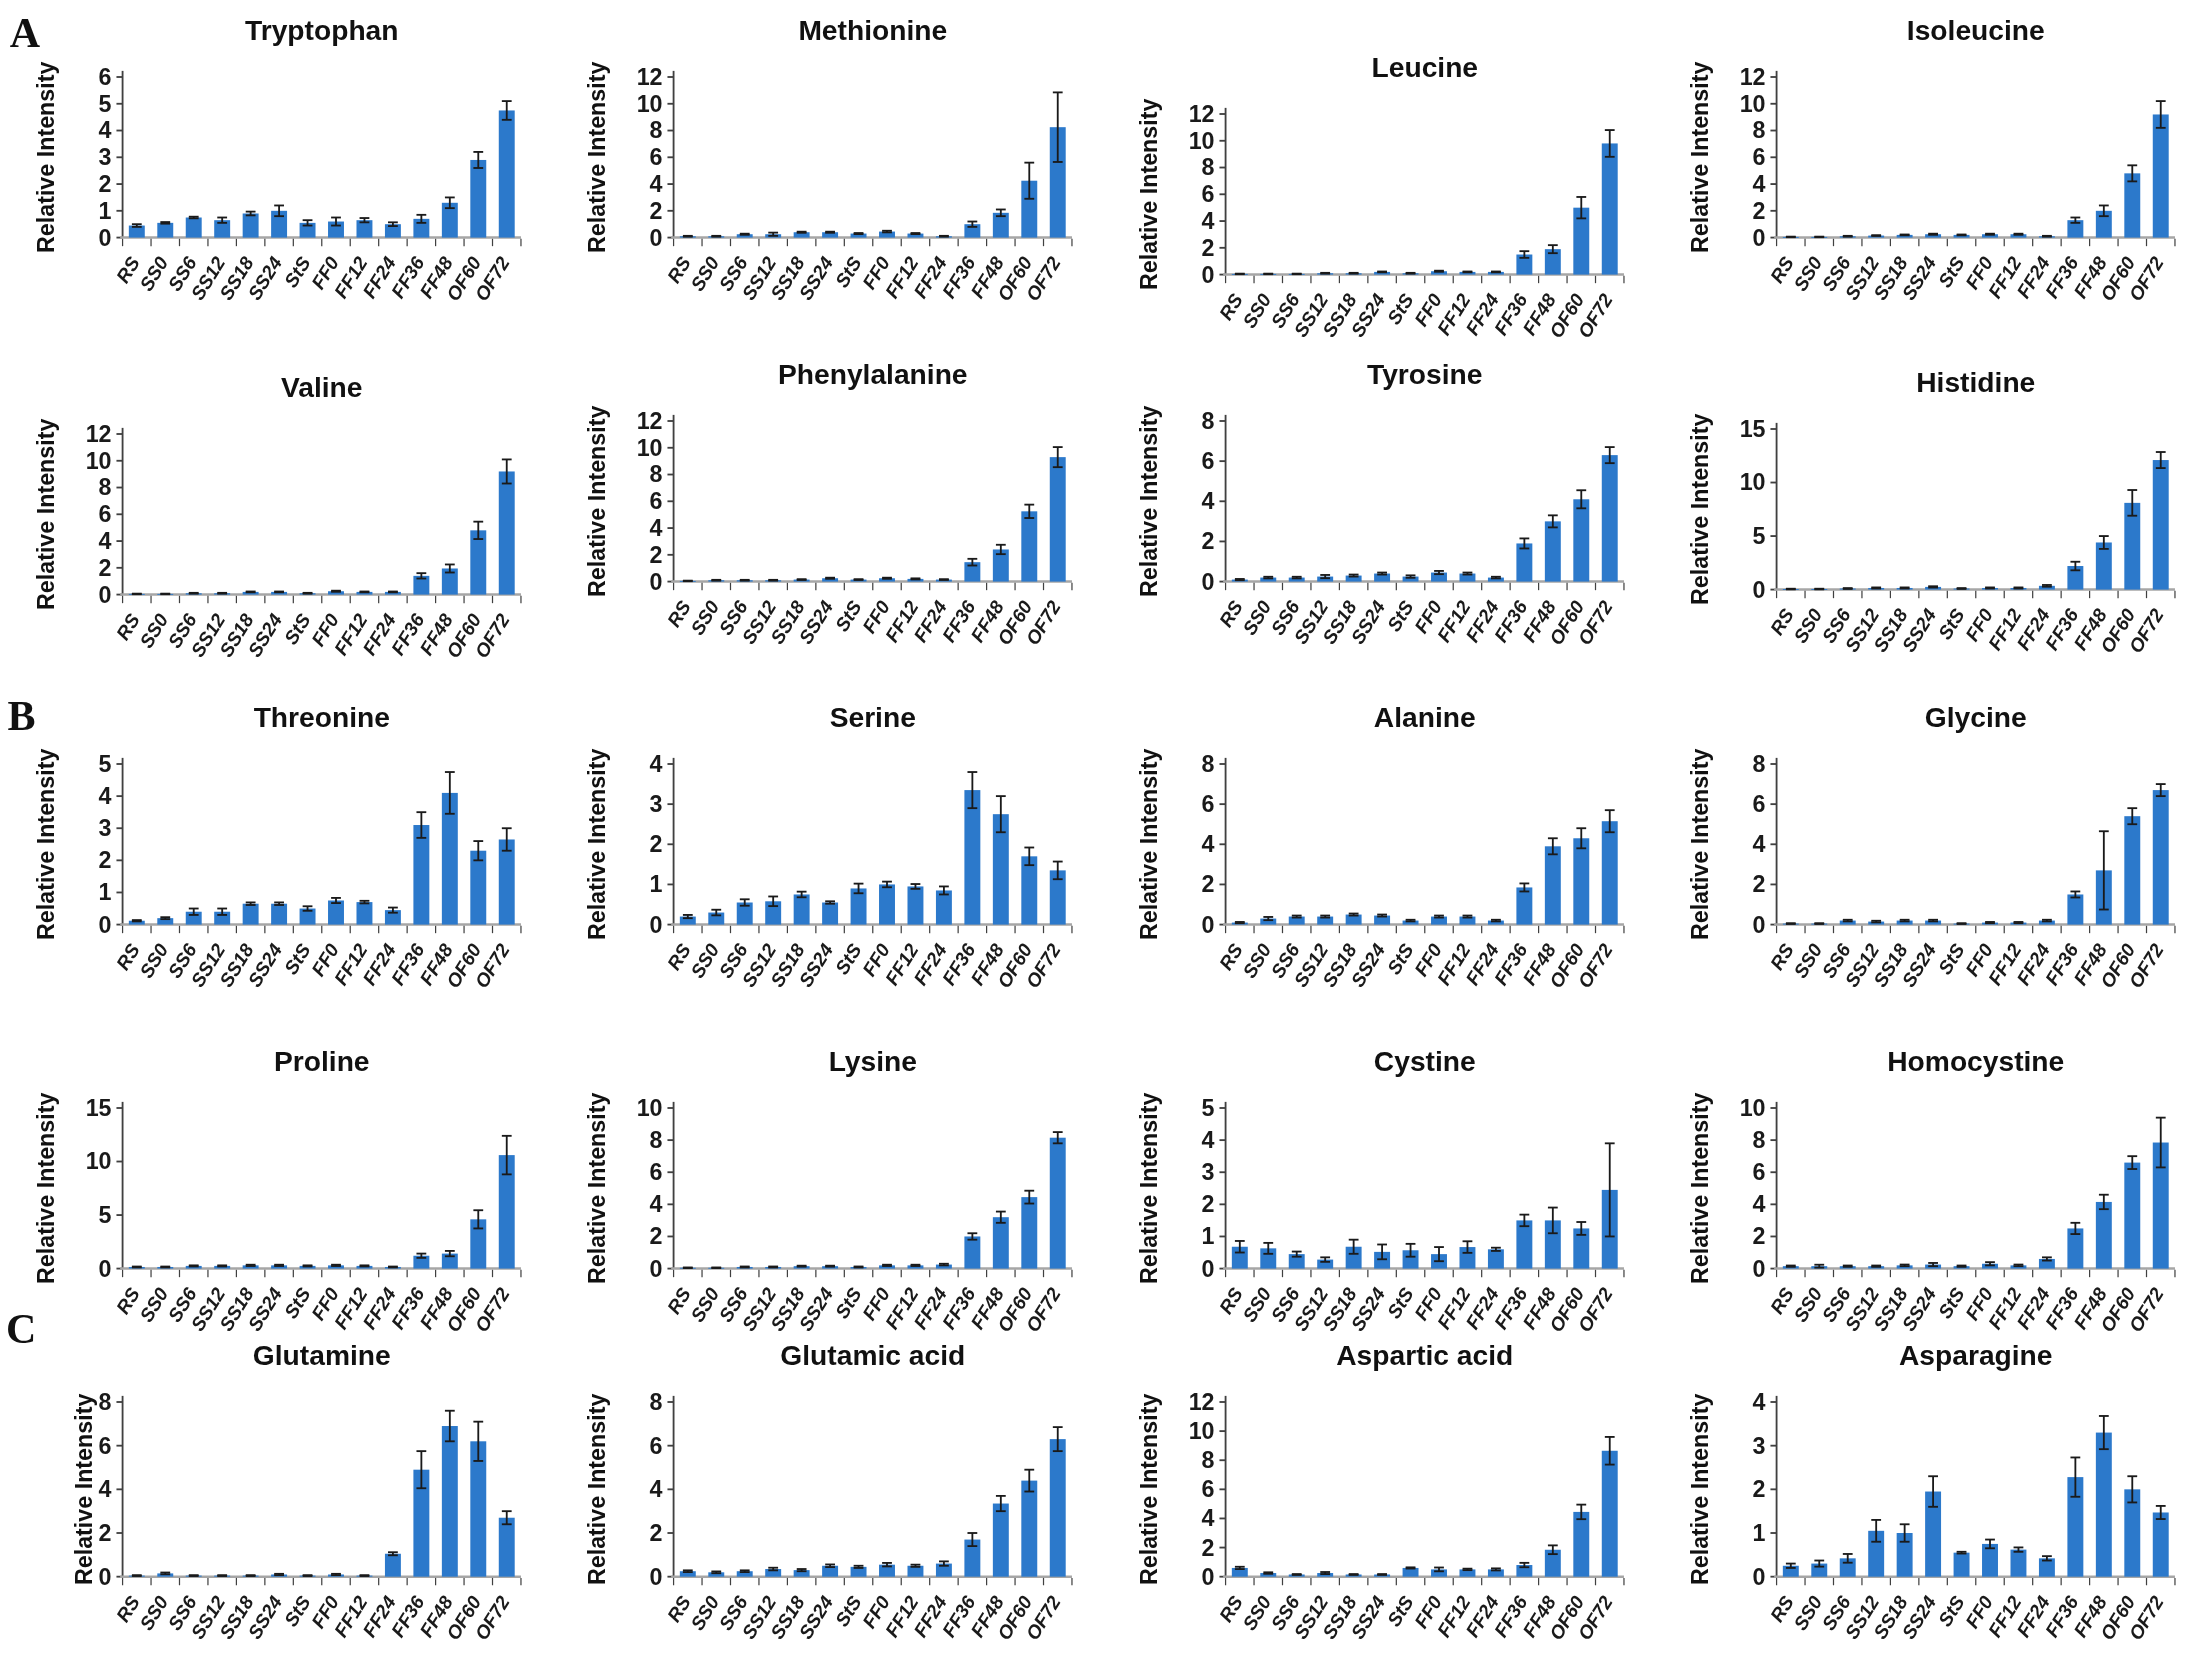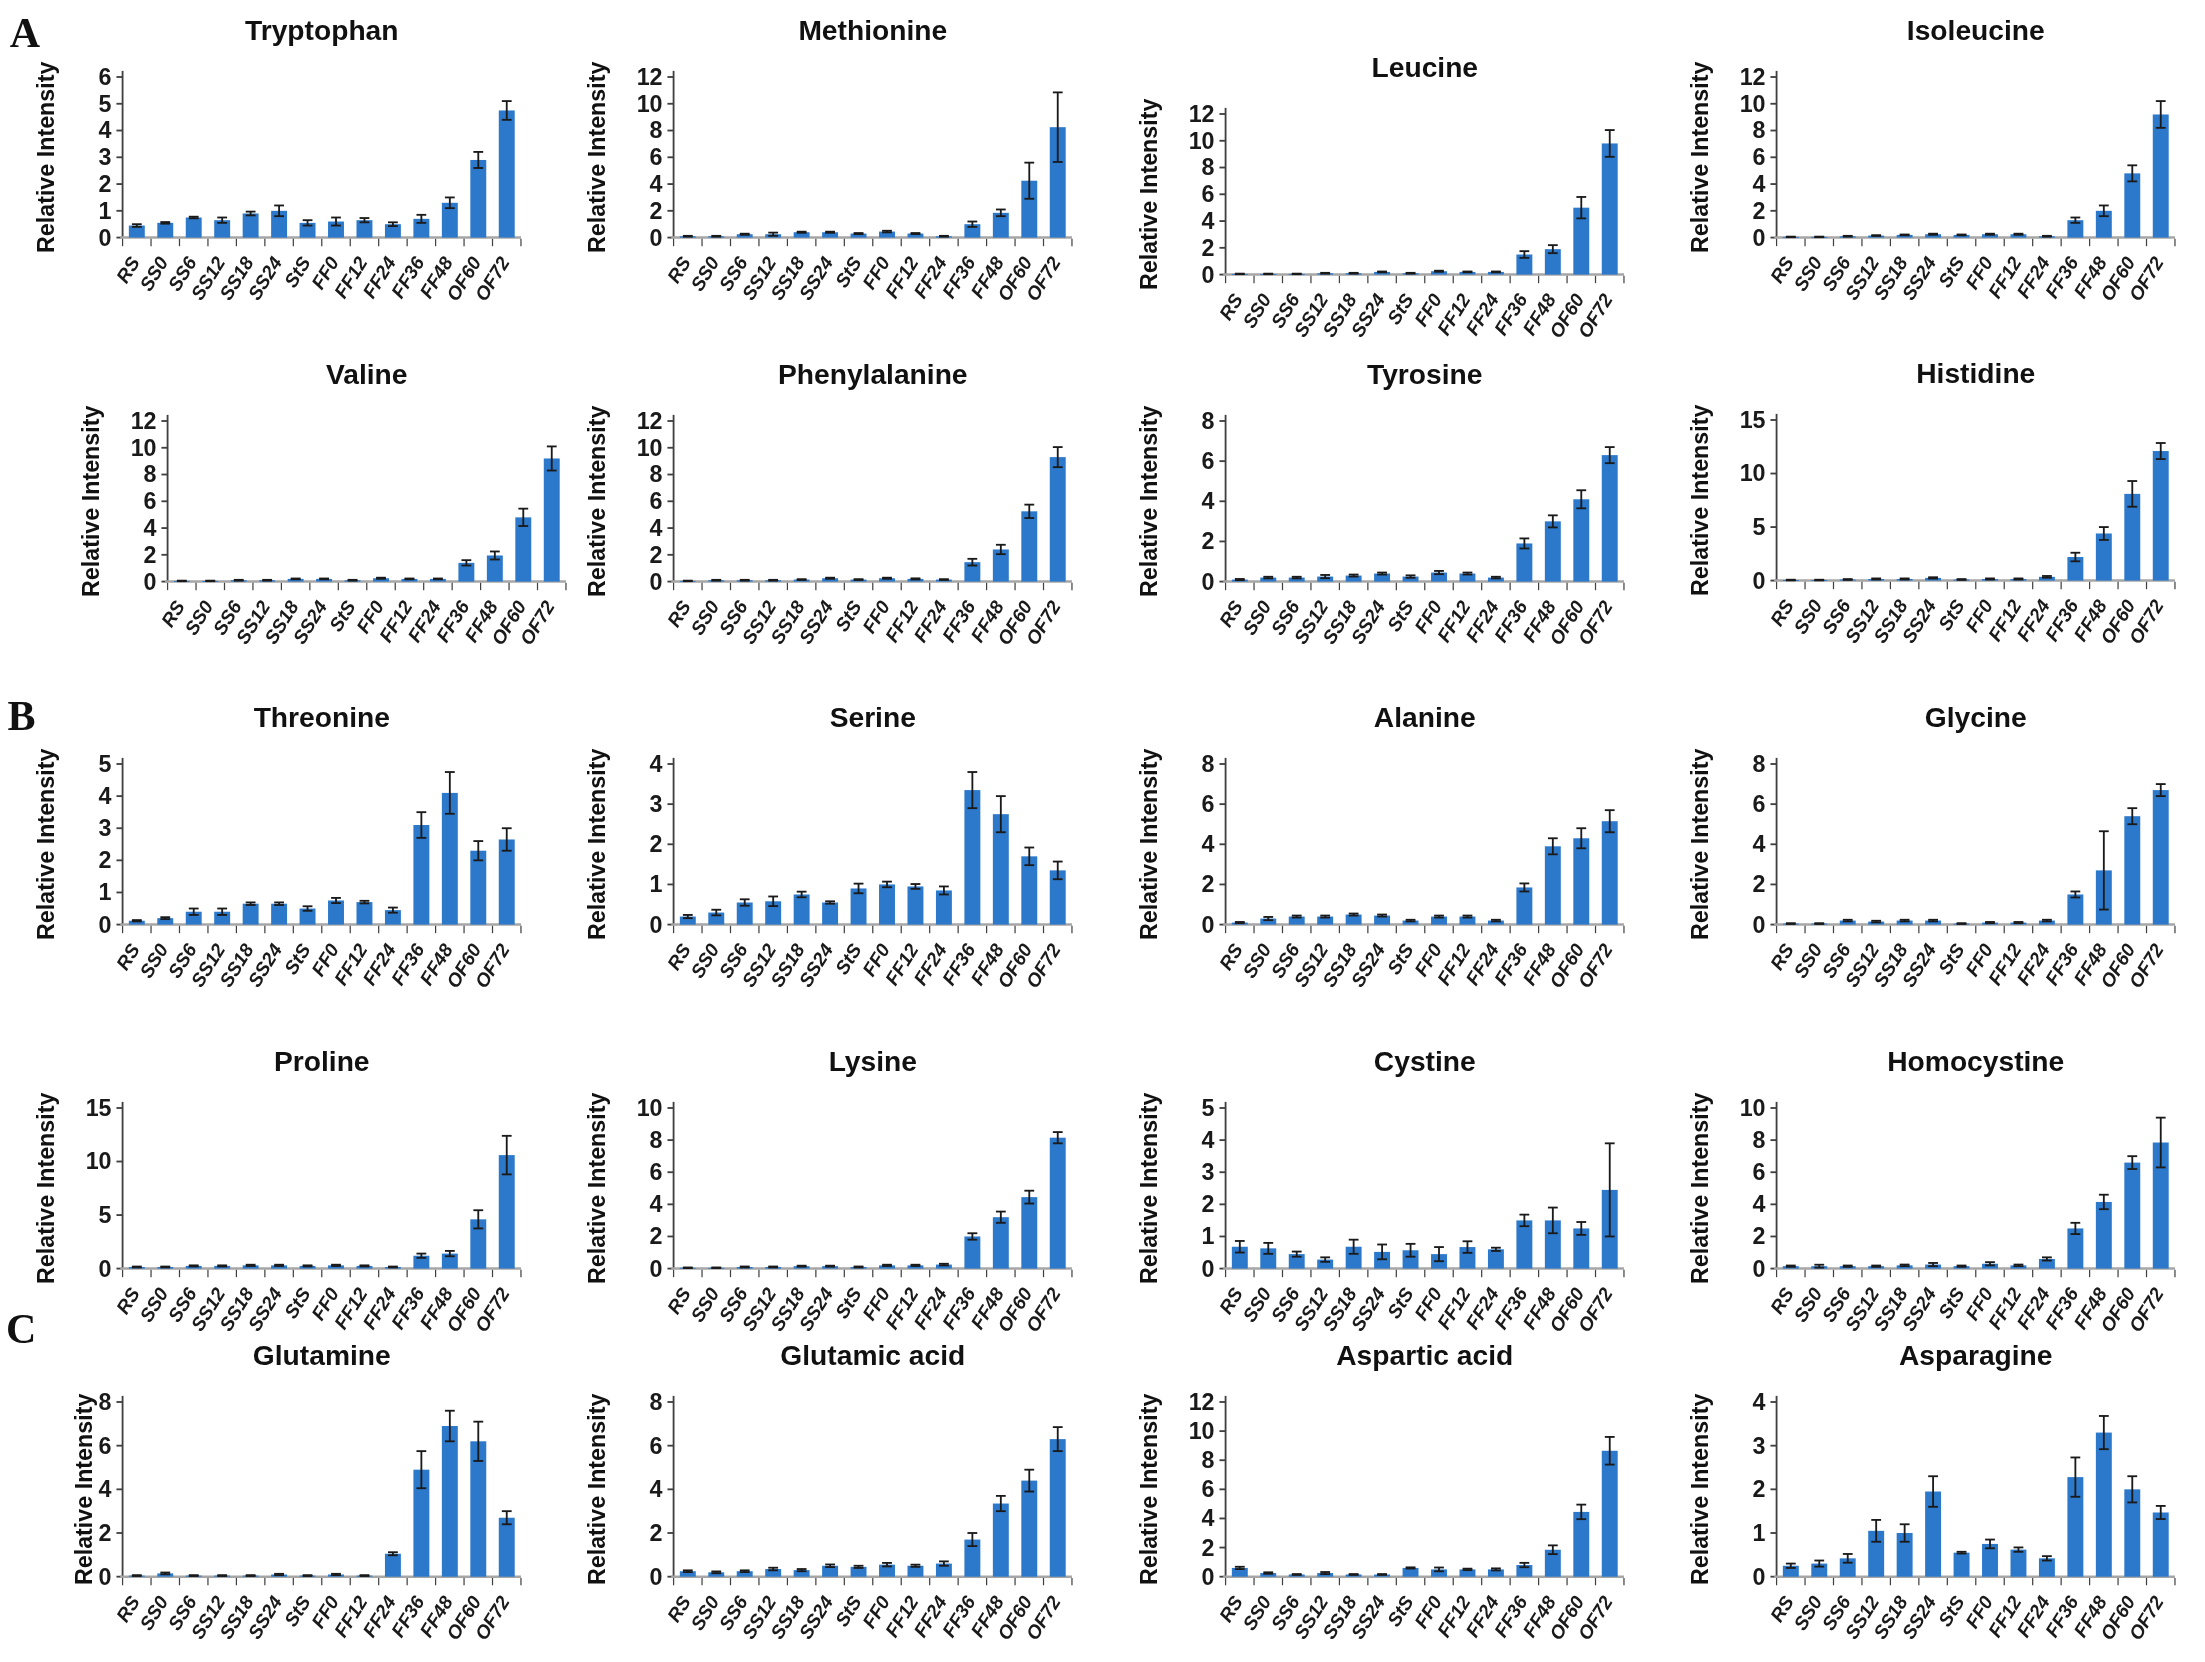--- a/index.html
+++ b/index.html
@@ -445,21 +445,21 @@
         <line x1="772.3571428571429" y1="269.1" x2="788.3571428571429" y2="269.1" stroke="#1a1a1a" stroke-width="3"></line>
         <line x1="772.3571428571429" y1="295.3" x2="788.3571428571429" y2="295.3" stroke="#1a1a1a" stroke-width="3"></line>
         <text x="786.3571428571429" y="427" text-anchor="end" font-size="31" font-style="italic" font-weight="600" fill="#1a1a1a" transform="rotate(-58 786.3571428571429 427)">OF60</text>
         <rect x="813.7857142857143" y="186.13333333333335" width="26" height="200.86666666666665" fill="#2c79cb"></rect>
         <line x1="826.7857142857143" y1="164.3" x2="826.7857142857143" y2="207.9666666666667" stroke="#1a1a1a" stroke-width="3"></line>
         <line x1="818.7857142857143" y1="164.3" x2="834.7857142857143" y2="164.3" stroke="#1a1a1a" stroke-width="3"></line>
         <line x1="818.7857142857143" y1="207.9666666666667" x2="834.7857142857143" y2="207.9666666666667" stroke="#1a1a1a" stroke-width="3"></line>
         <text x="832.7857142857143" y="427" text-anchor="end" font-size="31" font-style="italic" font-weight="600" fill="#1a1a1a" transform="rotate(-58 832.7857142857143 427)">OF72</text>
       </svg>
     </div>
-    <div class="chart-cell" style="left: 0px; top: 344px; margin-left: 45px;">
+    <div class="chart-cell" style="left: 0px; top: 357px;">
       <svg width="551" height="344" viewBox="0 0 899 560">
         <text x="525" y="64" text-anchor="middle" font-size="46" font-weight="bold" fill="#111">Valine</text>
         <text x="88" y="256" text-anchor="middle" font-size="38" font-weight="bold" fill="#111" transform="rotate(-90 88 256)">Relative Intensity</text>
         <line x1="200" y1="115" x2="200" y2="387" stroke="#404040" stroke-width="3"></line>
         <line x1="190" y1="387" x2="200" y2="387" stroke="#404040" stroke-width="3"></line>
         <text x="182" y="400" text-anchor="end" font-size="38" font-weight="600" fill="#1a1a1a">0</text>
         <line x1="190" y1="343.3333333333333" x2="200" y2="343.3333333333333" stroke="#404040" stroke-width="3"></line>
         <text x="182" y="356.3333333333333" text-anchor="end" font-size="38" font-weight="600" fill="#1a1a1a">2</text>
         <line x1="190" y1="299.6666666666667" x2="200" y2="299.6666666666667" stroke="#404040" stroke-width="3"></line>
         <text x="182" y="312.6666666666667" text-anchor="end" font-size="38" font-weight="600" fill="#1a1a1a">4</text>
@@ -762,21 +762,21 @@
         <line x1="772.3571428571429" y1="237.9875" x2="788.3571428571429" y2="237.9875" stroke="#1a1a1a" stroke-width="3"></line>
         <line x1="772.3571428571429" y1="267.46250000000003" x2="788.3571428571429" y2="267.46250000000003" stroke="#1a1a1a" stroke-width="3"></line>
         <text x="786.3571428571429" y="427" text-anchor="end" font-size="31" font-style="italic" font-weight="600" fill="#1a1a1a" transform="rotate(-58 786.3571428571429 427)">OF60</text>
         <rect x="813.7857142857143" y="180.675" width="26" height="206.325" fill="#2c79cb"></rect>
         <line x1="826.7857142857143" y1="167.575" x2="826.7857142857143" y2="193.775" stroke="#1a1a1a" stroke-width="3"></line>
         <line x1="818.7857142857143" y1="167.575" x2="834.7857142857143" y2="167.575" stroke="#1a1a1a" stroke-width="3"></line>
         <line x1="818.7857142857143" y1="193.775" x2="834.7857142857143" y2="193.775" stroke="#1a1a1a" stroke-width="3"></line>
         <text x="832.7857142857143" y="427" text-anchor="end" font-size="31" font-style="italic" font-weight="600" fill="#1a1a1a" transform="rotate(-58 832.7857142857143 427)">OF72</text>
       </svg>
     </div>
-    <div class="chart-cell" style="left: 1654px; top: 343px; text-decoration: underline;">
+    <div class="chart-cell" style="left: 1654px; top: 352px; text-decoration: underline;">
       <svg width="551" height="344" viewBox="0 0 899 560">
         <text x="525" y="64" text-anchor="middle" font-size="46" font-weight="bold" fill="#111">Histidine</text>
         <text x="88" y="256" text-anchor="middle" font-size="38" font-weight="bold" fill="#111" transform="rotate(-90 88 256)">Relative Intensity</text>
         <line x1="200" y1="115" x2="200" y2="387" stroke="#404040" stroke-width="3"></line>
         <line x1="190" y1="387" x2="200" y2="387" stroke="#404040" stroke-width="3"></line>
         <text x="182" y="400" text-anchor="end" font-size="38" font-weight="600" fill="#1a1a1a">0</text>
         <line x1="190" y1="299.6666666666667" x2="200" y2="299.6666666666667" stroke="#404040" stroke-width="3"></line>
         <text x="182" y="312.6666666666667" text-anchor="end" font-size="38" font-weight="600" fill="#1a1a1a">5</text>
         <line x1="190" y1="212.33333333333334" x2="200" y2="212.33333333333334" stroke="#404040" stroke-width="3"></line>
         <text x="182" y="225.33333333333334" text-anchor="end" font-size="38" font-weight="600" fill="#1a1a1a">10</text>

